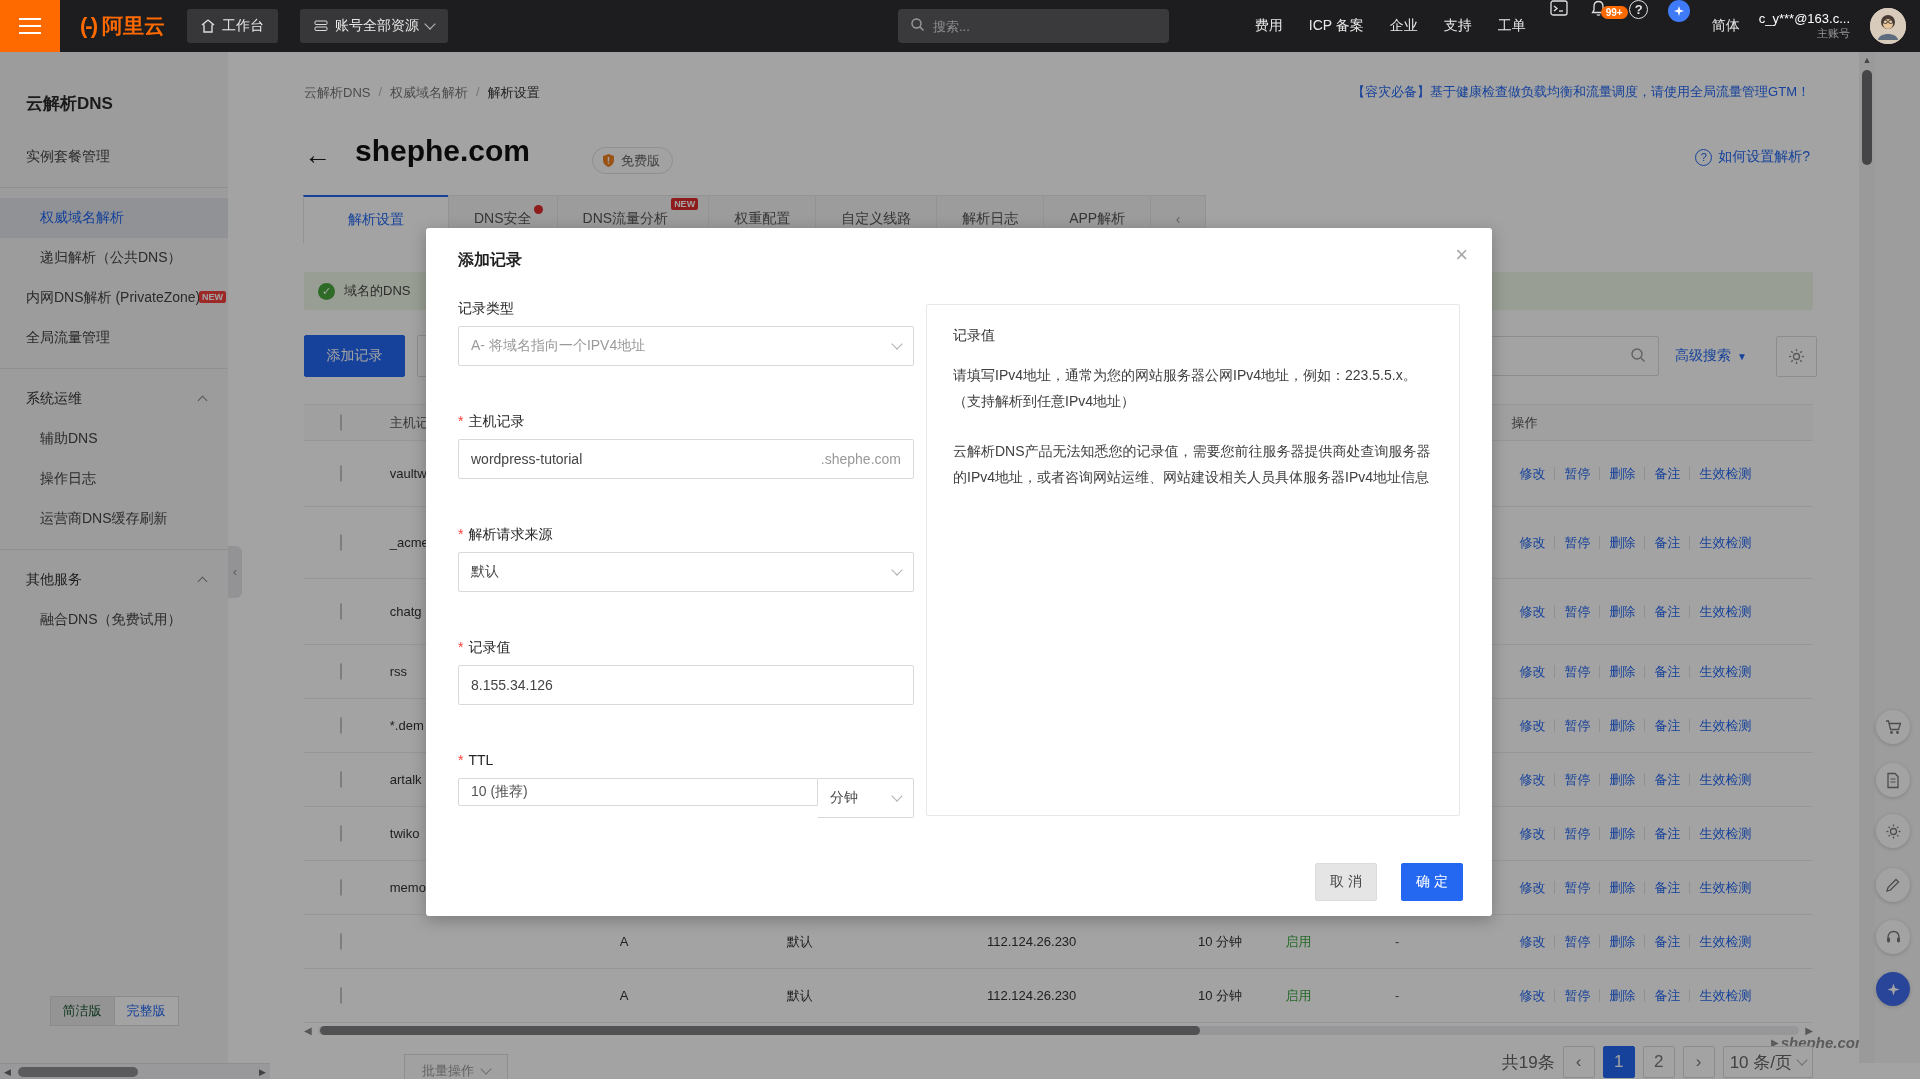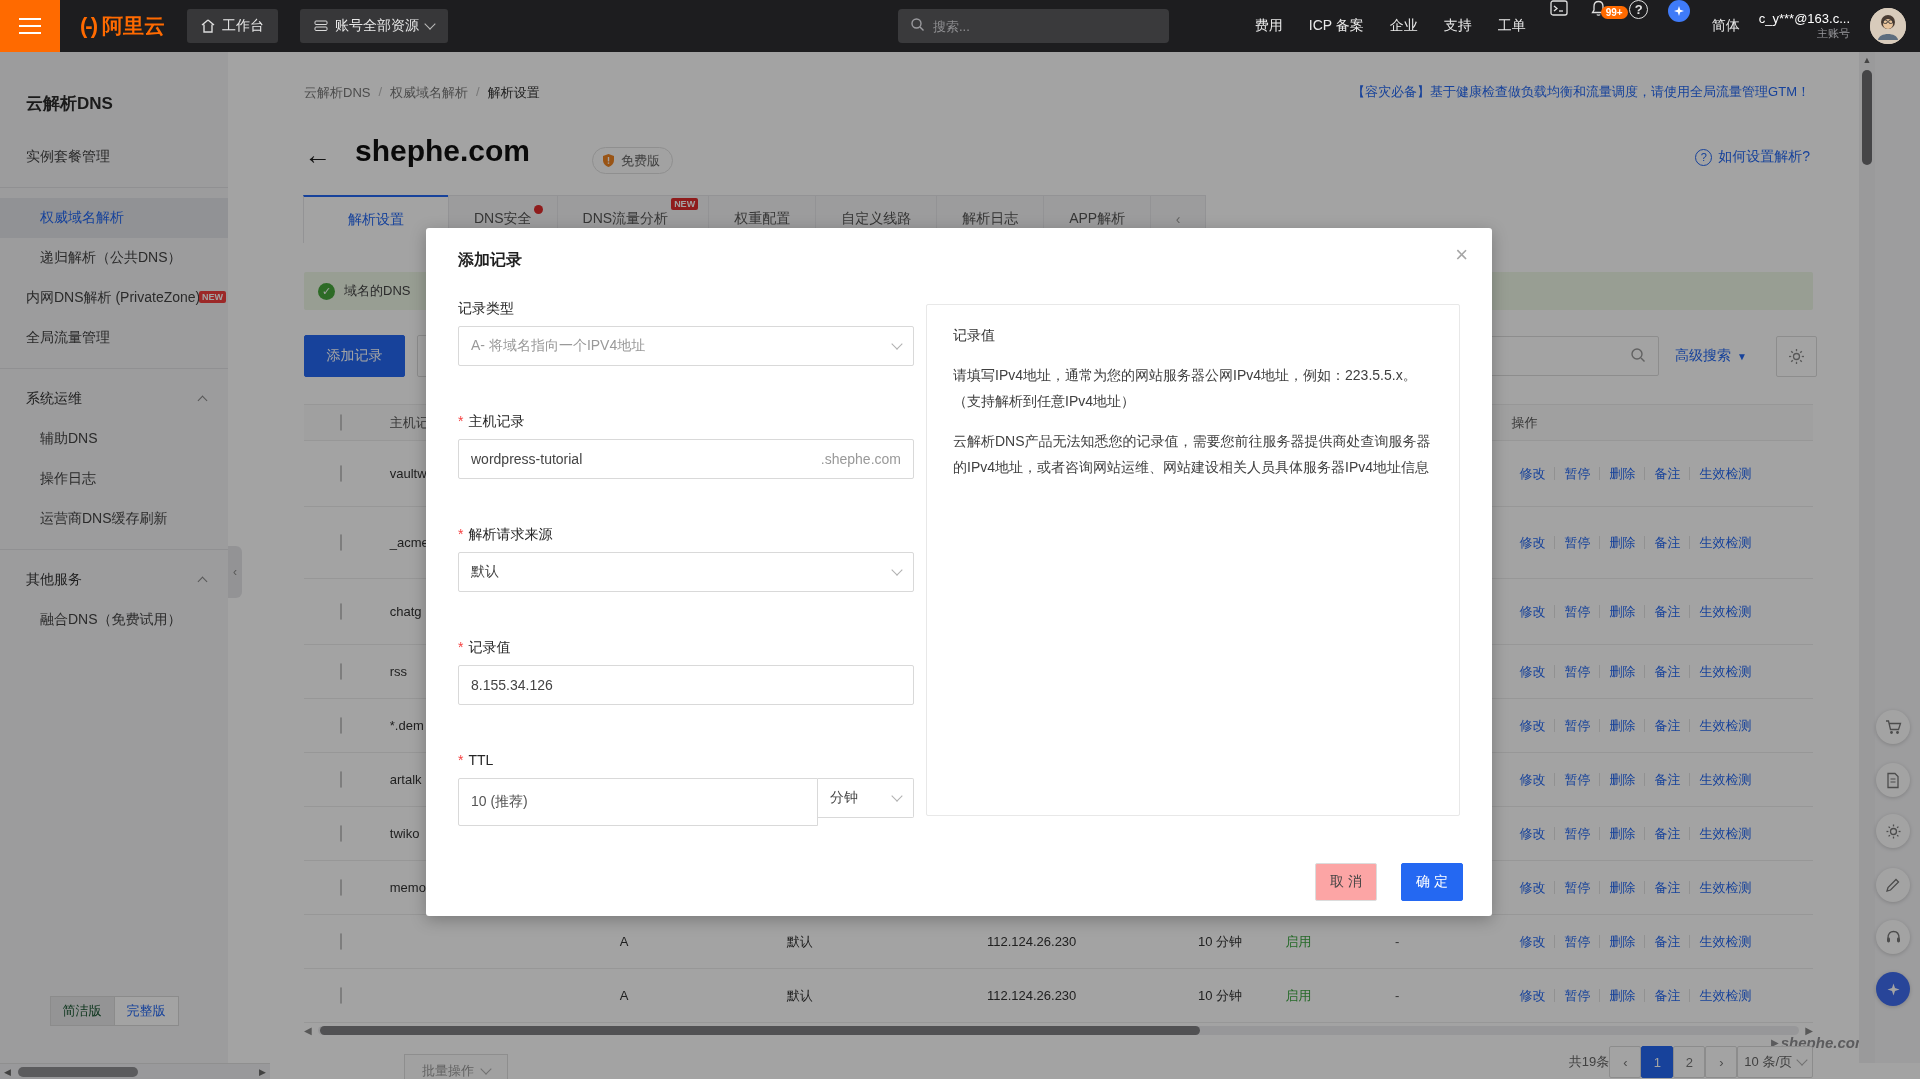--- a/index.html
+++ b/index.html
@@ -100,21 +100,21 @@
   .remark-dash { color:#555; }
   .host-blur { width:62px; height:13px; background:repeating-linear-gradient(90deg,#5c5c5c 0 5px,#9b9b9b 5px 9px,#767676 9px 14px); filter:blur(1.6px); border-radius:1px; }
 
   
   .hscroll { position:absolute; left:76px; top:972px; width:1509px; height:12px; display:flex; align-items:center; }
   .hscroll .arrow { color:#8a8a8a; font-size:10px; width:14px; }
   .hscroll .track { flex:1; height:9px; background:#ededef; border-radius:5px; position:relative; }
   .hscroll .thumb { position:absolute; left:2px; top:0; width:880px; height:9px; background:#7f7f82; border-radius:5px; }
   .watermark { position:absolute; left:1543px; top:981px; font-size:15px; font-weight:bold; font-style:italic; color:#8f8f92; display:flex; align-items:center; gap:2px; }
   .batch-btn { position:absolute; left:176px; top:1002px; width:104px; height:34px; border:1px solid #dfdfdf; background:#fcfcfc; color:#9a9a9a; font-size:13px; display:flex; align-items:center; justify-content:center; gap:8px; }
-  .pagination { position:absolute; right:46px; top:994px; display:flex; align-items:center; font-size:13px; color:#666; }
+  .pagination { position:absolute; right:46px; top:994px; display:flex; align-items:center; gap:8px; font-size:17px; color:#666; }
   .pg-box { min-width:32px; height:32px; border:1px solid #dcdcdc; border-radius:2px; background:#fff; display:flex; align-items:center; justify-content:center; color:#777; cursor:pointer; padding:0 6px; }
   .pg-box.current { background:#2468f2; border-color:#2468f2; color:#fff; }
   .pg-select { gap:6px; color:#666; }
 
   
   .vscroll { position:absolute; left:1859px; top:52px; width:16px; height:1011px; background:#f1f1f3; z-index:6; }
   .vscroll .up { position:absolute; top:3px; left:0; width:16px; text-align:center; color:#6d6d6d; font-size:9px; }
   .vscroll .vthumb { position:absolute; left:3px; top:18px; width:10px; height:95px; background:#6d6d70; border-radius:5px; }
   .rightstrip { position:absolute; left:1875px; top:52px; width:45px; height:1011px; background:#f6f6f8; z-index:6; }
   .float-ico { position:absolute; left:1876px; width:34px; height:34px; border-radius:50%; background:#fff; box-shadow:0 1px 4px rgba(0,0,0,.18); display:flex; align-items:center; justify-content:center; z-index:7; color:#666; cursor:pointer; }
@@ -131,29 +131,29 @@
   .modal-close { position:absolute; right:24px; top:16px; font-size:22px; color:#a6a6a6; cursor:pointer; line-height:1; }
   .form-col { position:absolute; left:32px; top:0; width:456px; height:620px; }
   .f-label { position:absolute; left:0; font-size:14px; color:#262626; }
   .f-label .req { color:#f53f3f; margin-right:5px; }
   .f-box { position:absolute; left:0; width:456px; height:40px; border:1px solid #d9d9d9; border-radius:2px; background:#fff; display:flex; align-items:center; padding:0 12px; font-size:14px; color:#444; }
   .f-box .chev-dn { margin-left:auto; }
   .chev-dn { width:8px; height:8px; border-right:1.5px solid #b0b0b0; border-bottom:1.5px solid #b0b0b0; transform:rotate(45deg); margin-top:-4px; flex:none; }
   .sel-gray { color:#999; }
   .suffix { margin-left:auto; color:#999; }
   .ttl-group { position:absolute; left:0; top:550px; width:456px; height:40px; display:flex; }
-  .ttl-input { width:360px; height:48px; border:1px solid #d9d9d9; border-radius:2px 0 0 2px; display:flex; align-items:center; padding:0 12px; color:#555; }
+  .ttl-input { width:360px; height:28px; border:1px solid #d9d9d9; border-radius:2px 0 0 2px; display:flex; align-items:center; padding:0 12px; color:#555; }
   .ttl-unit { width:96px; height:40px; border:1px solid #d9d9d9; border-left:none; border-radius:0 2px 2px 0; display:flex; align-items:center; justify-content:space-between; padding:0 12px; color:#444; cursor:pointer; }
   .help-panel { position:absolute; left:500px; top:76px; width:534px; height:512px; border:1px solid #e8e8e8; border-radius:2px; padding:22px 26px; }
   .hp-title { font-size:14px; color:#333; margin-bottom:18px; }
   .hp-para { font-size:14px; color:#404040; line-height:1.85; }
-  .hp-para + .hp-para { margin-top:14px; }
+  .hp-para + .hp-para { margin-top:24px; }
   .modal-footer { position:absolute; right:29px; bottom:15px; display:flex; gap:24px; }
   .m-btn { width:62px; height:38px; border-radius:2px; font-size:14px; display:flex; align-items:center; justify-content:center; cursor:pointer; }
-  .m-cancel { background:#fca5a5; border:1px solid #dcdcdc; color:#444; }
+  .m-cancel { background:#e5e5e5; border:1px solid #dcdcdc; color:#444; }
   .m-ok { background:#2468f2; border:1px solid #2468f2; color:#fff; }
 </style>
 </head>
 <body>
 
 <div class="topbar">
   <div class="hamburger">
       <i></i>
       <i></i>
       <i></i>

